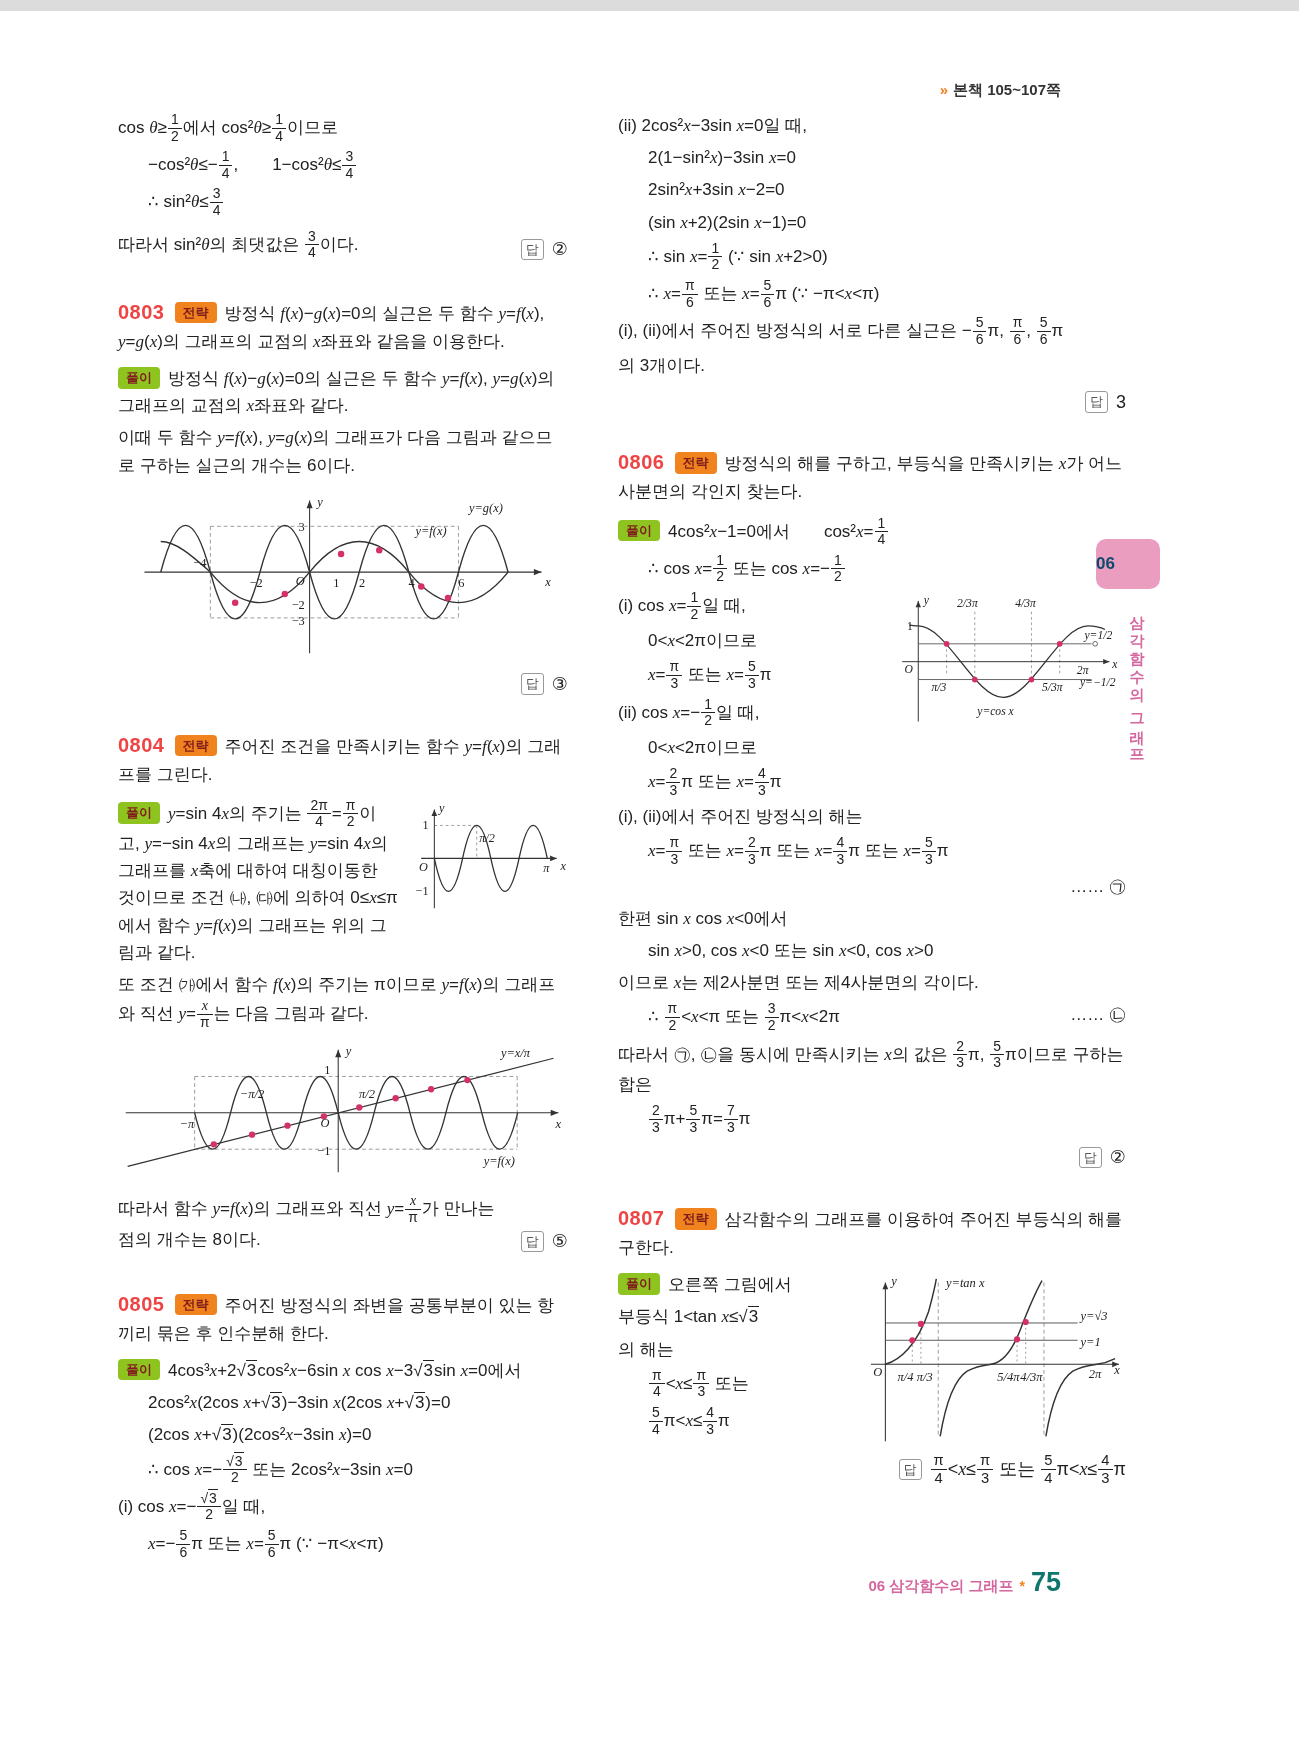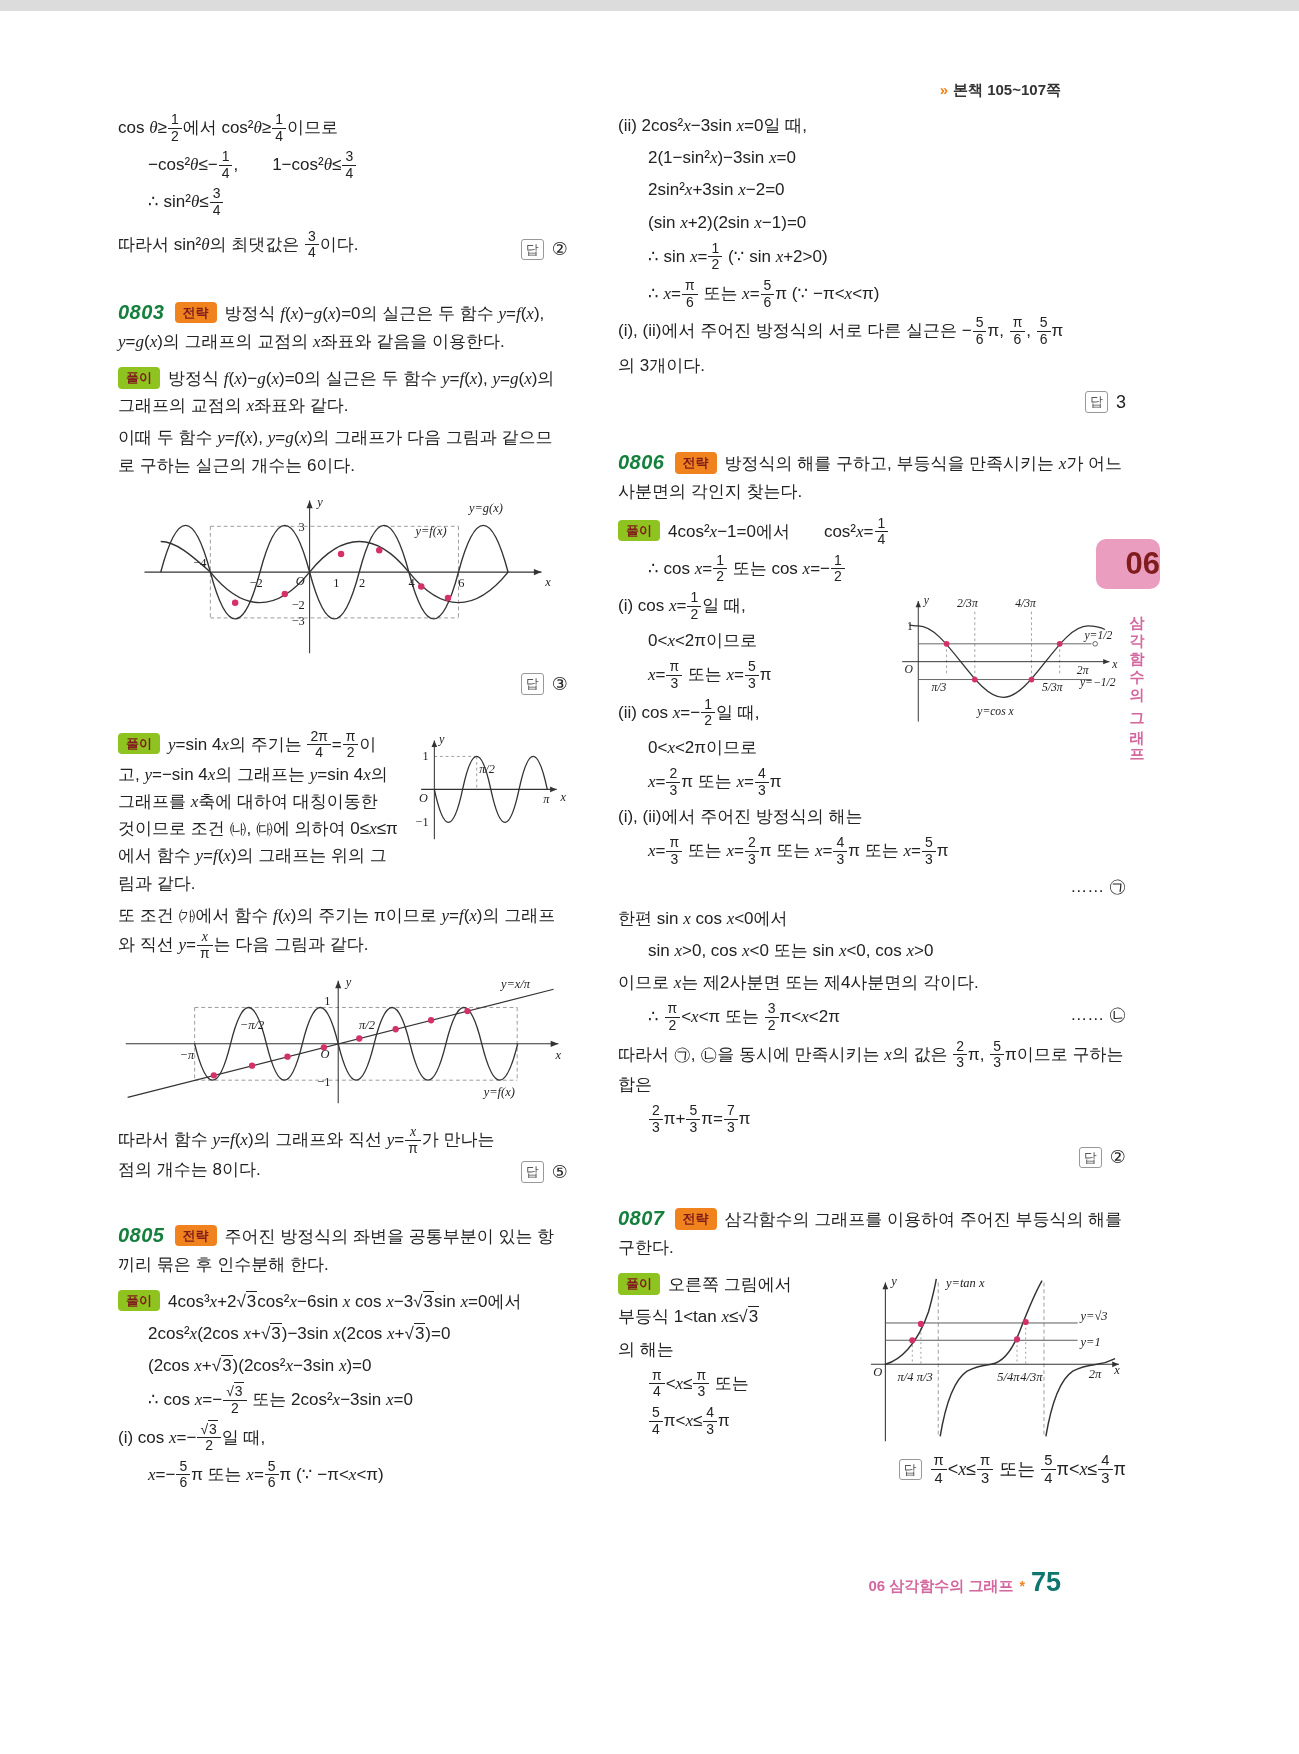--- a/index.html
+++ b/index.html
@@ -5,21 +5,21 @@
   *{margin:0;padding:0;box-sizing:border-box;}
   html,body{background:#dcdcdc;}
   .page{position:relative;width:1299px;height:1754px;background:#ffffff;margin:11px auto;overflow:hidden;
         font-family:"Liberation Sans","DejaVu Sans",sans-serif;color:#222;}
   .cols{position:absolute;left:118px;top:96px;display:flex;gap:50px;}
   .col{width:450px;font-size:17px;line-height:1.6;}
   .col.rightcol{width:508px;}
   .prob{margin-top:30px;}
   .prob.first{margin-top:0;}
   .phead{margin-bottom:10px;}
-  .pnum{color:#15803d;font-weight:bold;font-style:italic;font-size:20px;margin-right:10px;letter-spacing:.5px;}
+  .pnum{color:#ef4444;font-weight:bold;font-size:20px;margin-right:10px;letter-spacing:.5px;}
   .badge{display:inline-block;color:#7f1d1d;font-size:13px;font-weight:bold;padding:1px 8px;border-radius:4px;margin-right:8px;vertical-align:2px;line-height:1.5;}
   .badge.strat{background:#f0831e;}
   .badge.sol{background:#8fc31f;}
   .ln{margin:5px 0;}
   .ln.ind{margin-left:30px;}
   .ln.right{text-align:right;}
   .rnote{float:right;}
   i{font-family:"Liberation Serif","DejaVu Serif",serif;font-style:italic;}
   .fr{display:inline-block;vertical-align:-0.52em;text-align:center;line-height:1.12;font-size:.82em;padding:0 1px;}
   .fr .fn{display:block;border-bottom:1px solid #222;padding:0 3px;}
@@ -31,21 +31,21 @@
   .ansval{font-size:18px;}
   .row-between{display:flex;justify-content:space-between;align-items:flex-end;gap:20px;}
   .row-between .ans{margin:0 0 2px;}
   .fig{display:flex;justify-content:center;margin:12px 0;}
   .fig-r{float:right;margin:2px 0 6px 10px;}
   svg text{font-family:"Liberation Serif","DejaVu Serif",serif;font-size:13px;fill:#222;font-style:italic;}
   svg text.n{font-style:normal;}
   .ref{position:absolute;top:70px;right:238px;font-size:15px;font-weight:bold;color:#333;}
   .ref .ref-arrow{color:#f0831e;margin-right:5px;font-weight:bold;}
   .tab06{position:absolute;top:528px;right:139px;width:64px;height:50px;background:#eb9dbf;border-radius:10px;
-         display:flex;align-items:center;justify-content:flex-end;color:#7f1d1d;font-size:31px;font-weight:bold;}
+         display:flex;align-items:center;justify-content:flex-start;color:#0c4a6e;font-size:17px;font-weight:bold;}
   .tab-label{position:absolute;top:594px;right:153px;writing-mode:vertical-rl;color:#d4679f;font-size:15px;font-weight:bold;letter-spacing:3px;}
   .footer{position:absolute;right:238px;top:1556px;display:flex;align-items:baseline;gap:6px;text-align:center;}
   .f-ch{color:#d4679f;font-size:15px;font-weight:bold;}
   .f-star{color:#f0831e;font-size:14px;font-weight:bold;}
   .f-num{color:#0f766e;font-size:27px;font-weight:bold;}
   .bottom-edge{position:absolute;left:0;right:0;bottom:0;height:5px;background:#f0c6da;}
 </style>
 </head>
 <body>
 
@@ -123,20 +123,23 @@
           </div>
 
           <div class="ans">
             <span class="ansbox">답</span>
             <span class="ansval">③</span>
           </div>
         </div>
       </section>
 
       <section class="prob">
+        <div class="phead">
+          <span class="pnum">0804</span><span class="badge strat">전략</span><span>주어진 조건을 만족시키는 함수 <i>y</i>=<i>f</i>(<i>x</i>)의 그래프를 그린다.</span>
+        </div>
         <div>
           <svg class="fig-r" width="160" height="113" viewBox="0 0 170 120">
             <g stroke="#999" stroke-width="1" stroke-dasharray="3 3" fill="none">
               <path d="M28,27 H73 M73,27 V62"></path>
             </g>
             <g stroke="#333" stroke-width="1.1">
               <line x1="14" y1="62" x2="158" y2="62"></line>
               <line x1="28" y1="115" x2="28" y2="10"></line>
             </g>
             <path d="M158,62 l-7,-3 v6 z" fill="#333"></path>

